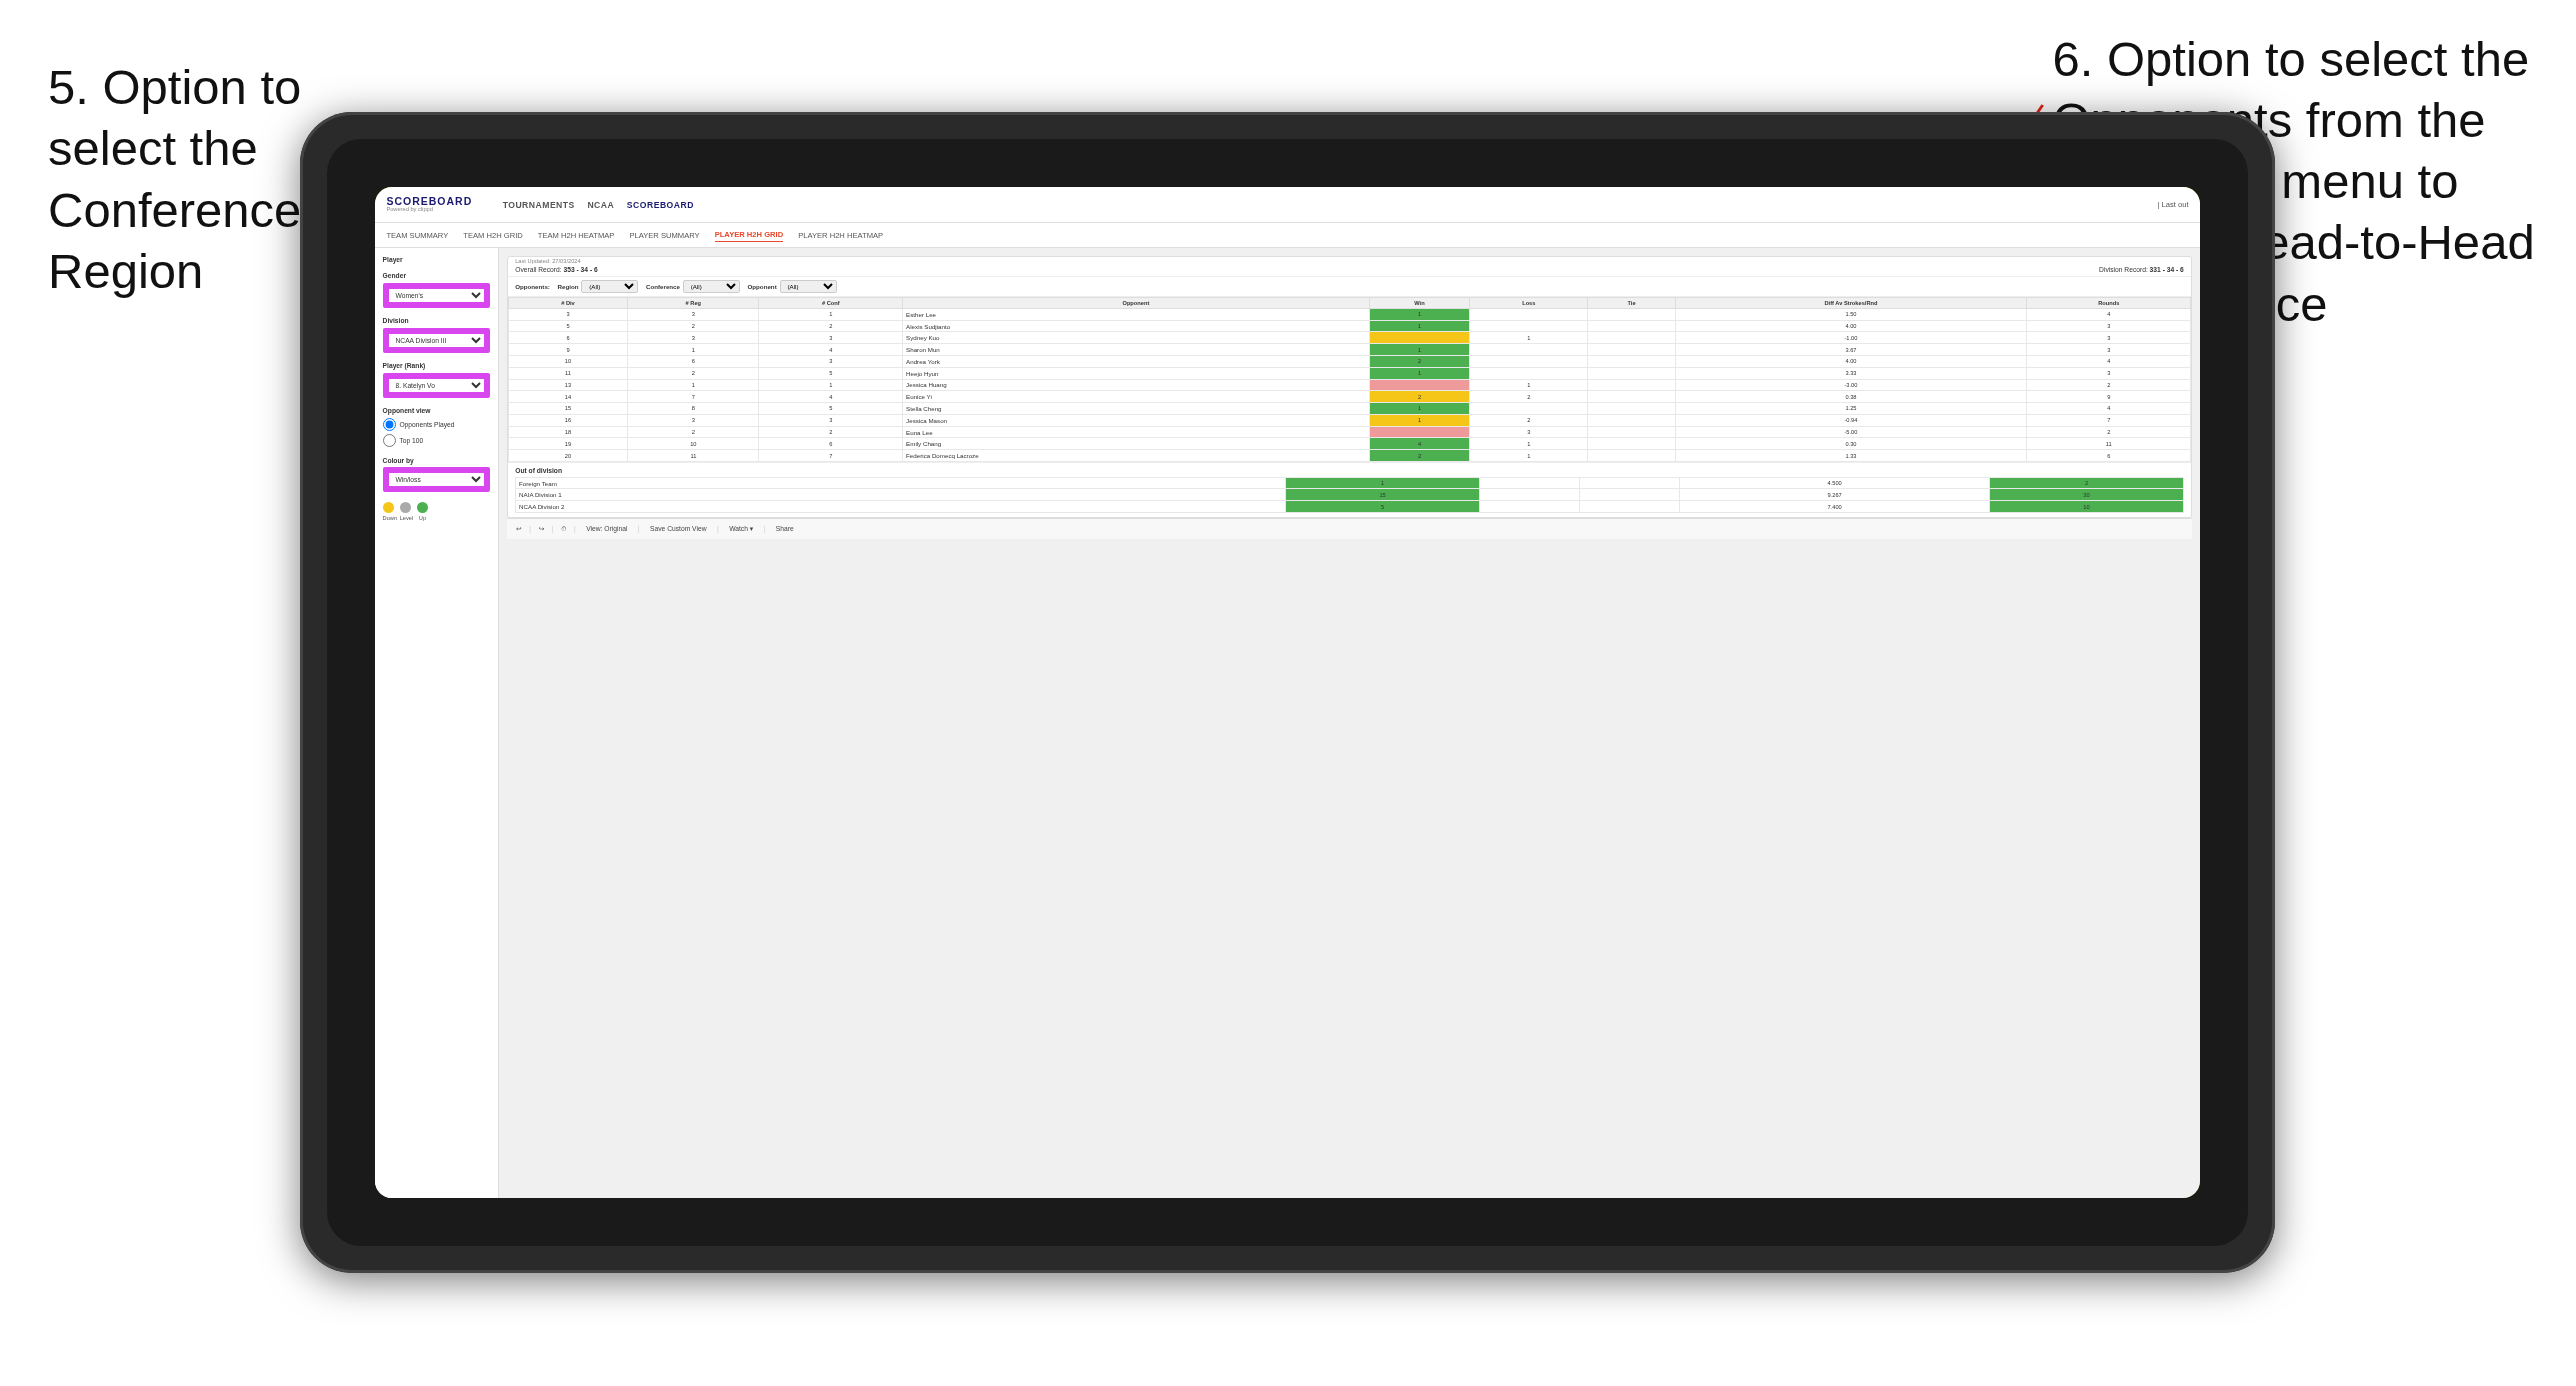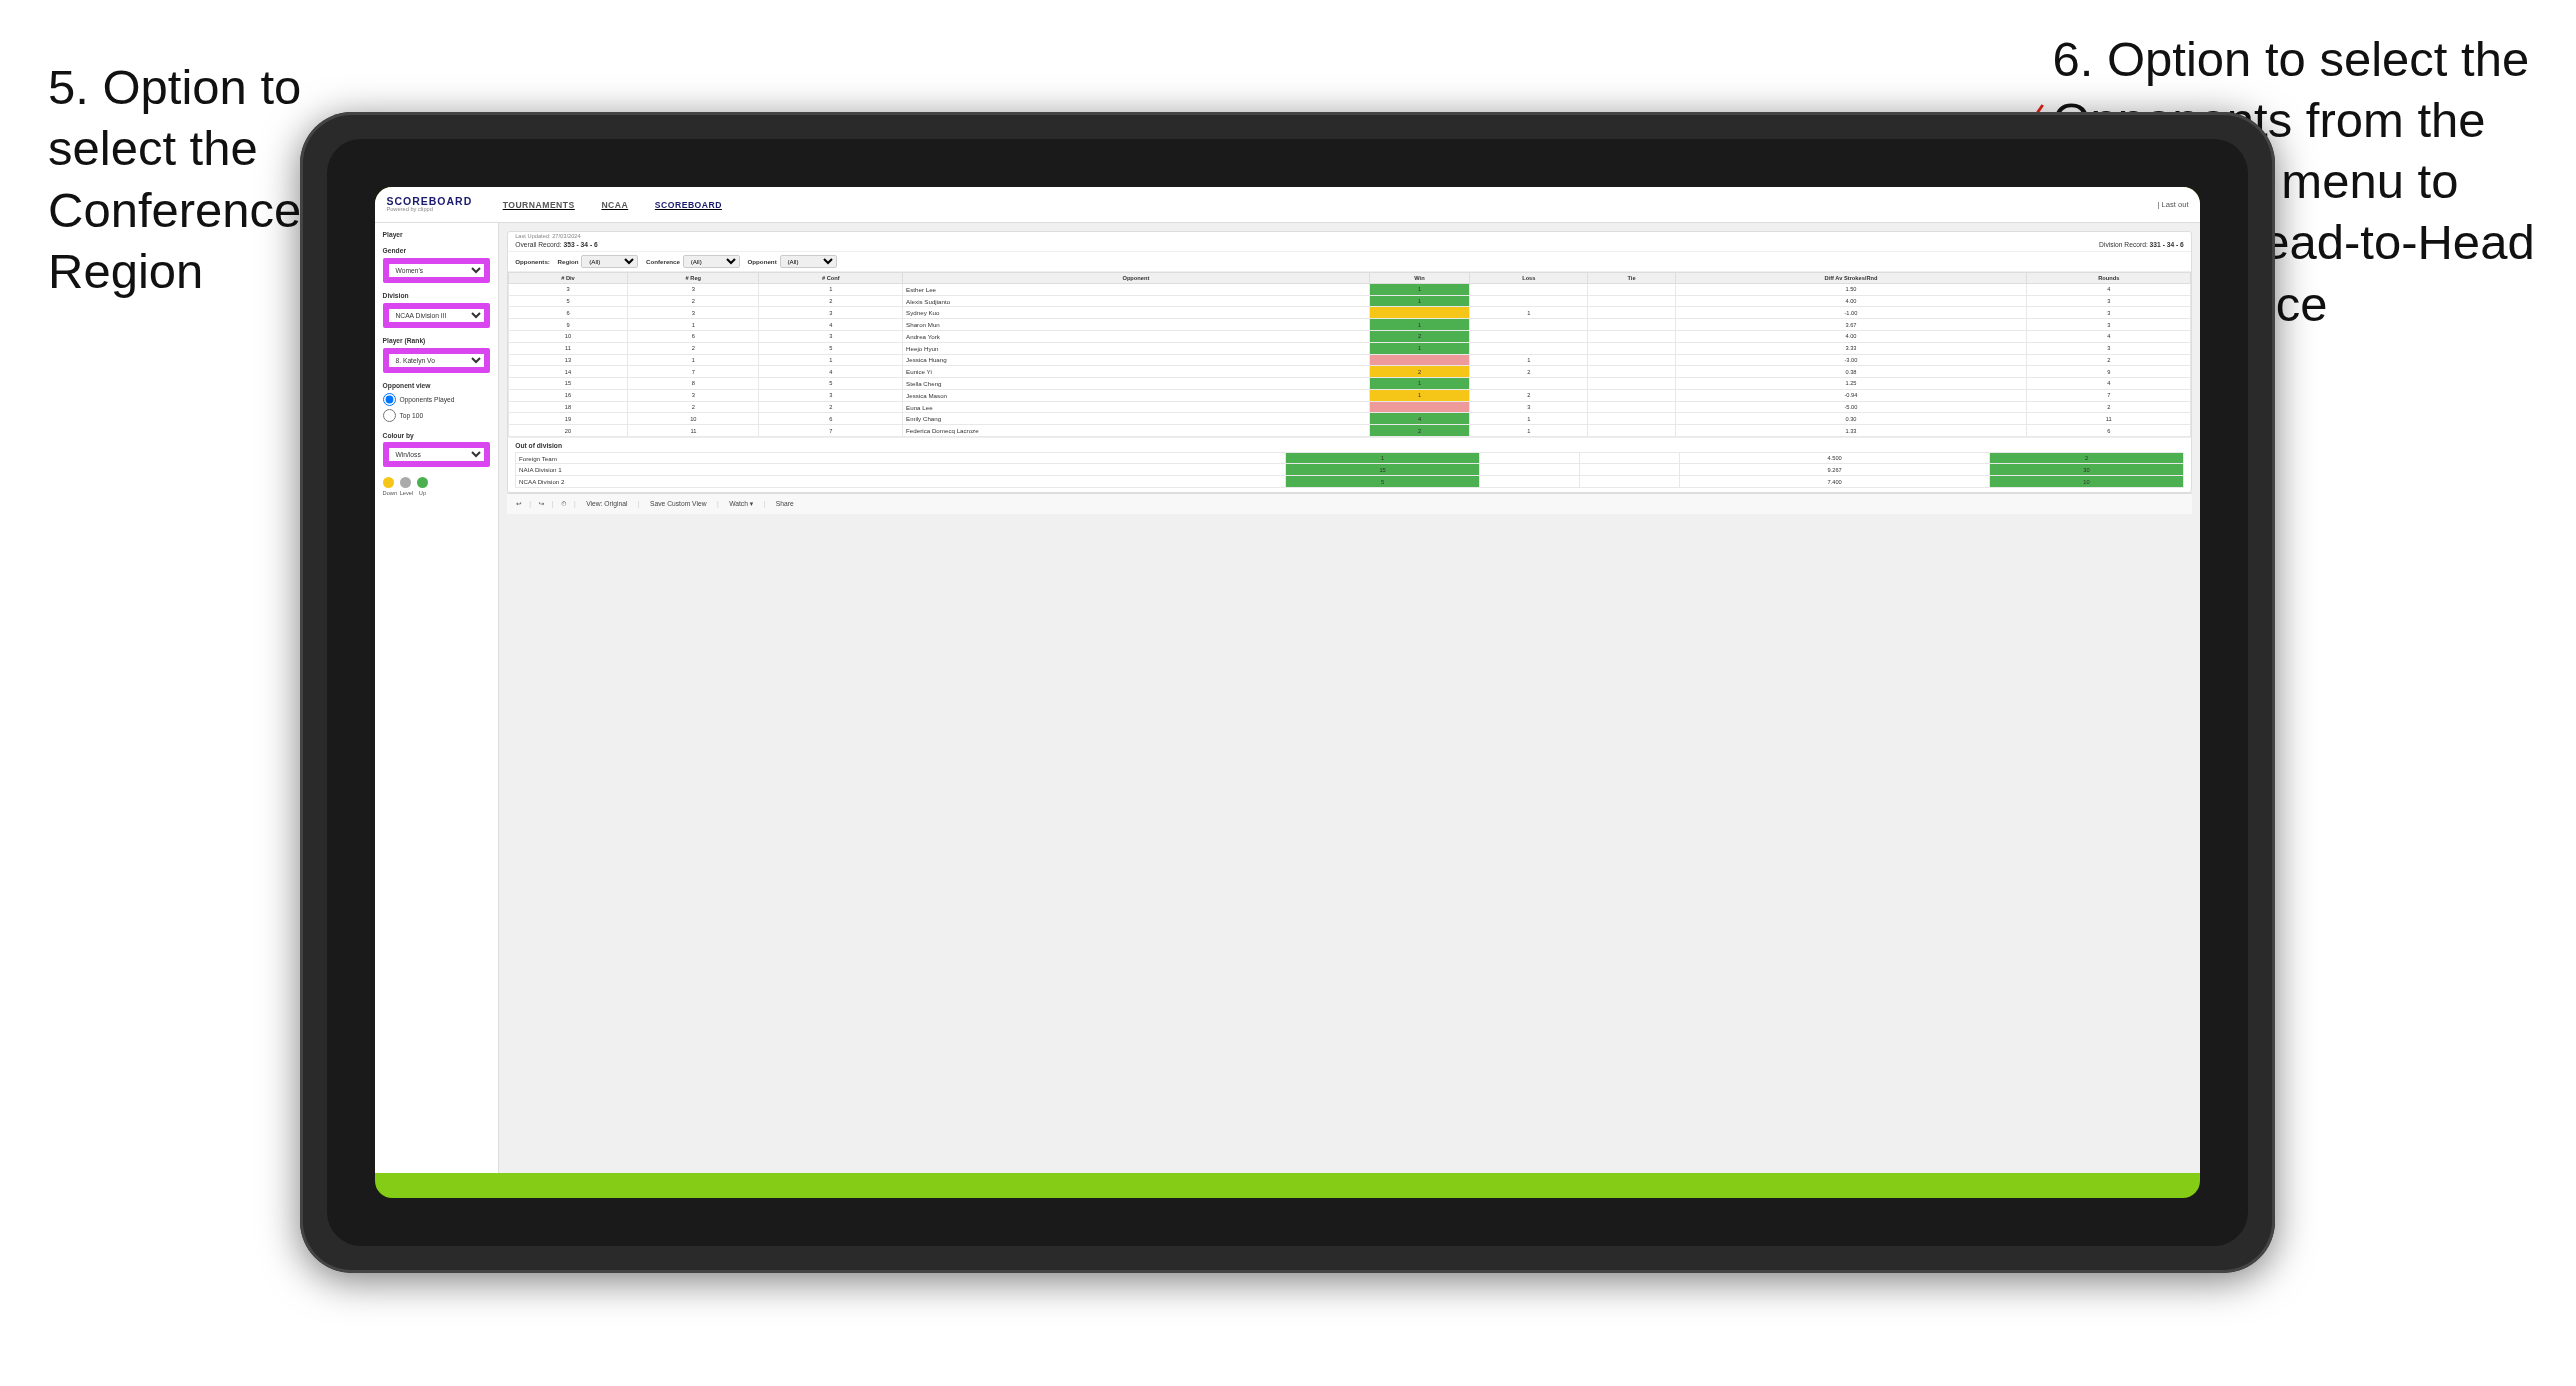--- a/index.html
+++ b/index.html
@@ -115,23 +115,22 @@
       letter-spacing: 1px;
     }
 
     .logo-powered {
       font-size: 5.7px;
       color: #888;
     }
 
     .nav-items {
       display: flex;
-      gap: 19px;
+      gap: 5px;
       margin-left: 7.6px;
-      text-decoration: underline;
     }
 
     .nav-item {
       font-size: 8.6px;
       font-weight: 600;
       color: #555;
       cursor: pointer;
       padding: 1.9px 3.8px;
       letter-spacing: 0.5px;
     }
@@ -441,20 +440,28 @@
           <span class="logo-powered">Powered by clippd</span>
         </div>
         <div class="nav-items">
           <span class="nav-item">TOURNAMENTS</span>
           <span class="nav-item">NCAA</span>
           <span class="nav-item active">SCOREBOARD</span>
         </div>
         <div class="sign-out">| Last out</div>
       </div>
 
+      <div class="sub-nav">
+        <span class="sub-nav-item">TEAM SUMMARY</span>
+        <span class="sub-nav-item">TEAM H2H GRID</span>
+        <span class="sub-nav-item">TEAM H2H HEATMAP</span>
+        <span class="sub-nav-item">PLAYER SUMMARY</span>
+        <span class="sub-nav-item active">PLAYER H2H GRID</span>
+        <span class="sub-nav-item">PLAYER H2H HEATMAP</span>
+      </div>
 
       <div class="main-content">
 
         <div class="sidebar">
           <div class="sidebar-section">
             <div class="sidebar-label">Player</div>
           </div>
           <div class="sidebar-section">
             <div class="sidebar-label">Gender</div>
             <select class="sidebar-select">

